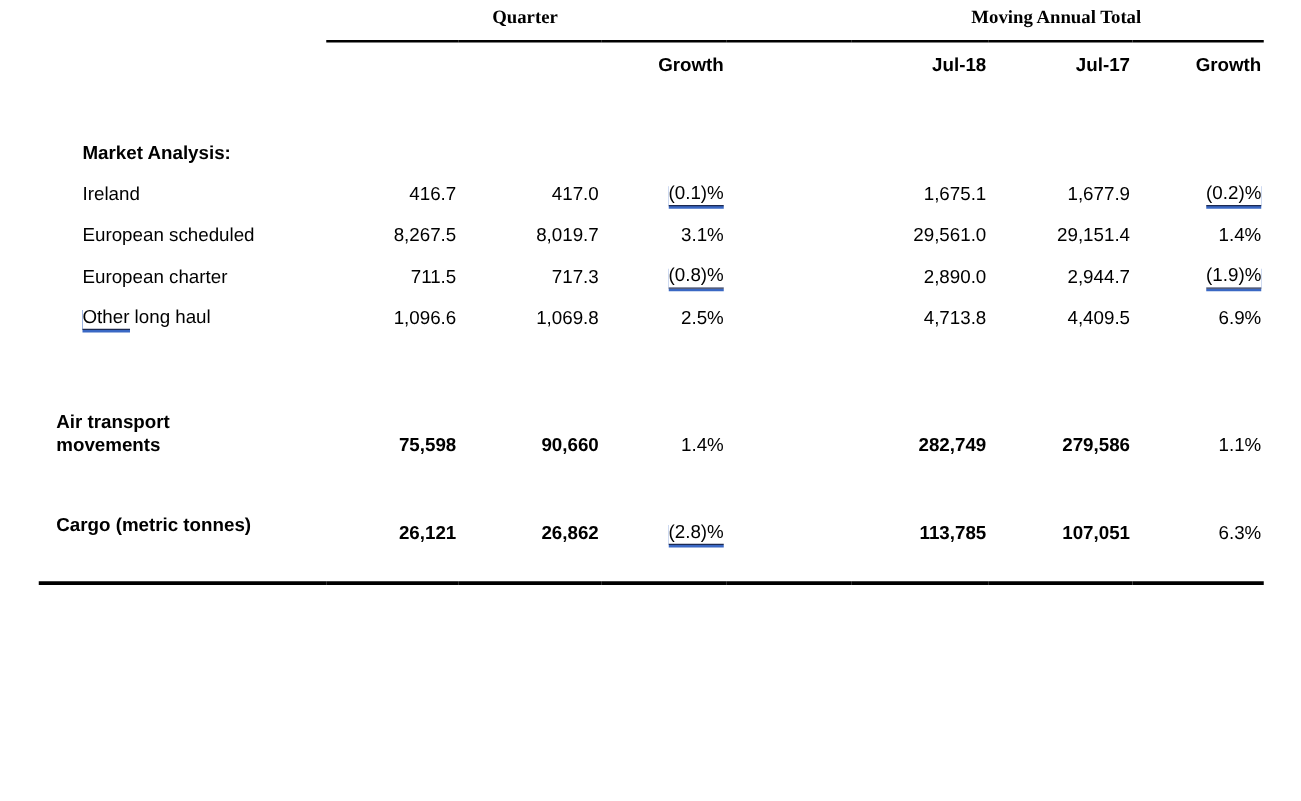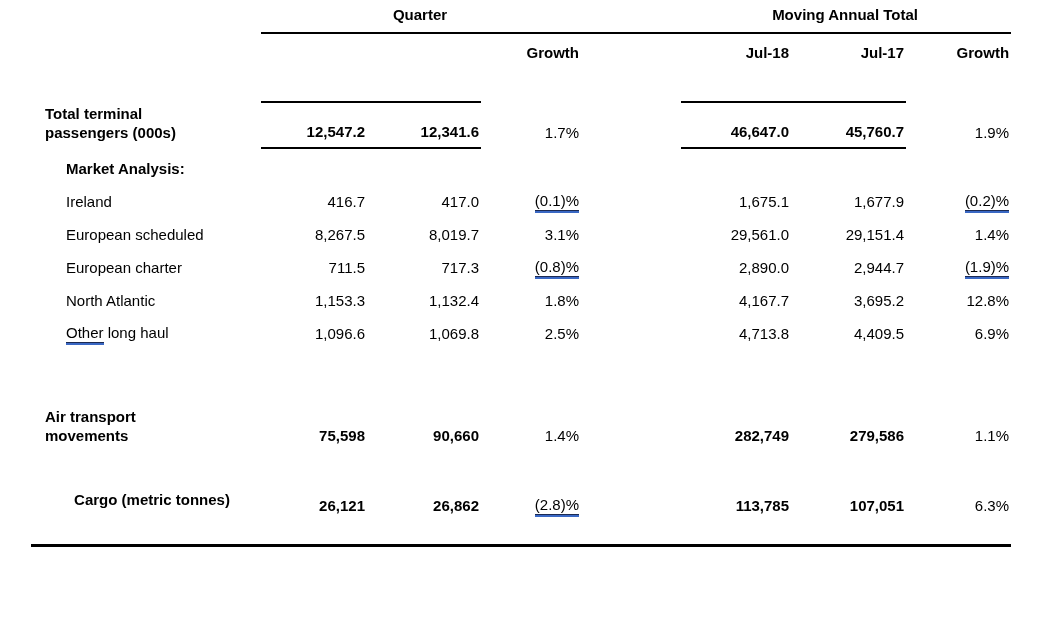--- a/index.html
+++ b/index.html
@@ -2,21 +2,21 @@
 <html><head>
 <meta charset="utf-8">
 <style>
   :root { --gu-blue: #3a68c4; --gu-dark: #1c2a52; --ink: #000; }
   * { margin: 0; padding: 0; box-sizing: border-box; }
   body { background: #fff; font-family: "Liberation Sans", "DejaVu Sans", sans-serif; color: var(--ink); }
   .page { position: relative; width: 1041px; height: 641px; background: #fff; overflow: hidden; }
   table.stats { border-collapse: collapse; table-layout: fixed; width: 980px; margin-left: 31px; margin-top: 0; }
   td { vertical-align: bottom; font-size: 15px; line-height: 1.28; padding: 0 2px 8px 0; overflow: visible; white-space: nowrap; }
   td.num { text-align: right; }
-  td.ctr { text-align: center; }
+  td.ctr { text-align: center; font-family: Liberation Serif, serif; }
   .b { font-weight: 700; }
   
   tr.group-hdr td.rule { border-bottom: 2px solid #000; }
   tr.col-hdr td { border-bottom: 2px solid #000; padding-bottom: 10px; }
   td.boxed { border-top: 2px solid #000; border-bottom: 2px solid #000; }
   tr.bottom-rule td { border-bottom: 3px solid #000; }
   
   tr.r-group   { height: 33px; }
   tr.r-sub     { height: 37px; }
   tr.r-colhdr  { height: 36px; }
@@ -27,21 +27,21 @@
   tr.r-sp2     { height: 47px; }
   tr.r-atm     { height: 55px; }
   tr.r-sp3     { height: 25px; }
   tr.r-cargo   { height: 45px; }
   tr.r-sp4     { height: 22px; }
   
   td.lbl       { padding-left: 14px; }
   td.lbl-ind   { padding-left: 35px; }
   
   tr.r-total td { padding-bottom: 6px; }
-  tr.r-cargo td.lbl { padding-bottom: 14px; text-align: center; }
+  tr.r-cargo td.lbl { padding-bottom: 14px; }
   
   .gu { display: inline-block; line-height: 1.05; padding-bottom: 1px;
         border-bottom: 1px solid var(--gu-dark);
         box-shadow: 0 2px 0 var(--gu-blue); }
 </style>
 </head>
 <body>
 
 <div class="page">
   <table class="stats">
@@ -73,33 +73,20 @@
       <td class="num b">Jul-18</td>
       <td class="num b">Jul-17</td>
       <td class="num b">Growth</td>
     </tr>
 
 
     <tr class="r-sp1">
           <td colspan="8"></td>
         </tr>
 
-    <tr class="r-total">
-      <td class="lbl b">
-        <span>Total terminal</span><br>
-        <span>passengers (000s)</span>
-      </td>
-      <td class="num b boxed">12,547.2</td>
-      <td class="num b boxed">12,341.6</td>
-      <td class="num">1.7%</td>
-      <td></td>
-      <td class="num b boxed">46,647.0</td>
-      <td class="num b boxed">45,760.7</td>
-      <td class="num">1.9%</td>
-    </tr>
 
     <tr class="r-section">
       <td class="lbl-ind b" colspan="8">Market Analysis:</td>
     </tr>
 
 
     <tr class="r-data">
       <td class="lbl-ind">Ireland</td>
       <td class="num">416.7</td>
       <td class="num">417.0</td>
@@ -125,30 +112,20 @@
       <td class="lbl-ind">European charter</td>
       <td class="num">711.5</td>
       <td class="num">717.3</td>
       <td class="num"><span class="gu">(0.8)%</span></td>
       <td></td>
       <td class="num">2,890.0</td>
       <td class="num">2,944.7</td>
       <td class="num"><span class="gu">(1.9)%</span></td>
     </tr>
 
-    <tr class="r-data">
-      <td class="lbl-ind">North Atlantic</td>
-      <td class="num">1,153.3</td>
-      <td class="num">1,132.4</td>
-      <td class="num">1.8%</td>
-      <td></td>
-      <td class="num">4,167.7</td>
-      <td class="num">3,695.2</td>
-      <td class="num">12.8%</td>
-    </tr>
 
     <tr class="r-data">
       <td class="lbl-ind"><span class="gu">Other</span><span> long haul</span></td>
       <td class="num">1,096.6</td>
       <td class="num">1,069.8</td>
       <td class="num">2.5%</td>
       <td></td>
       <td class="num">4,713.8</td>
       <td class="num">4,409.5</td>
       <td class="num">6.9%</td>

